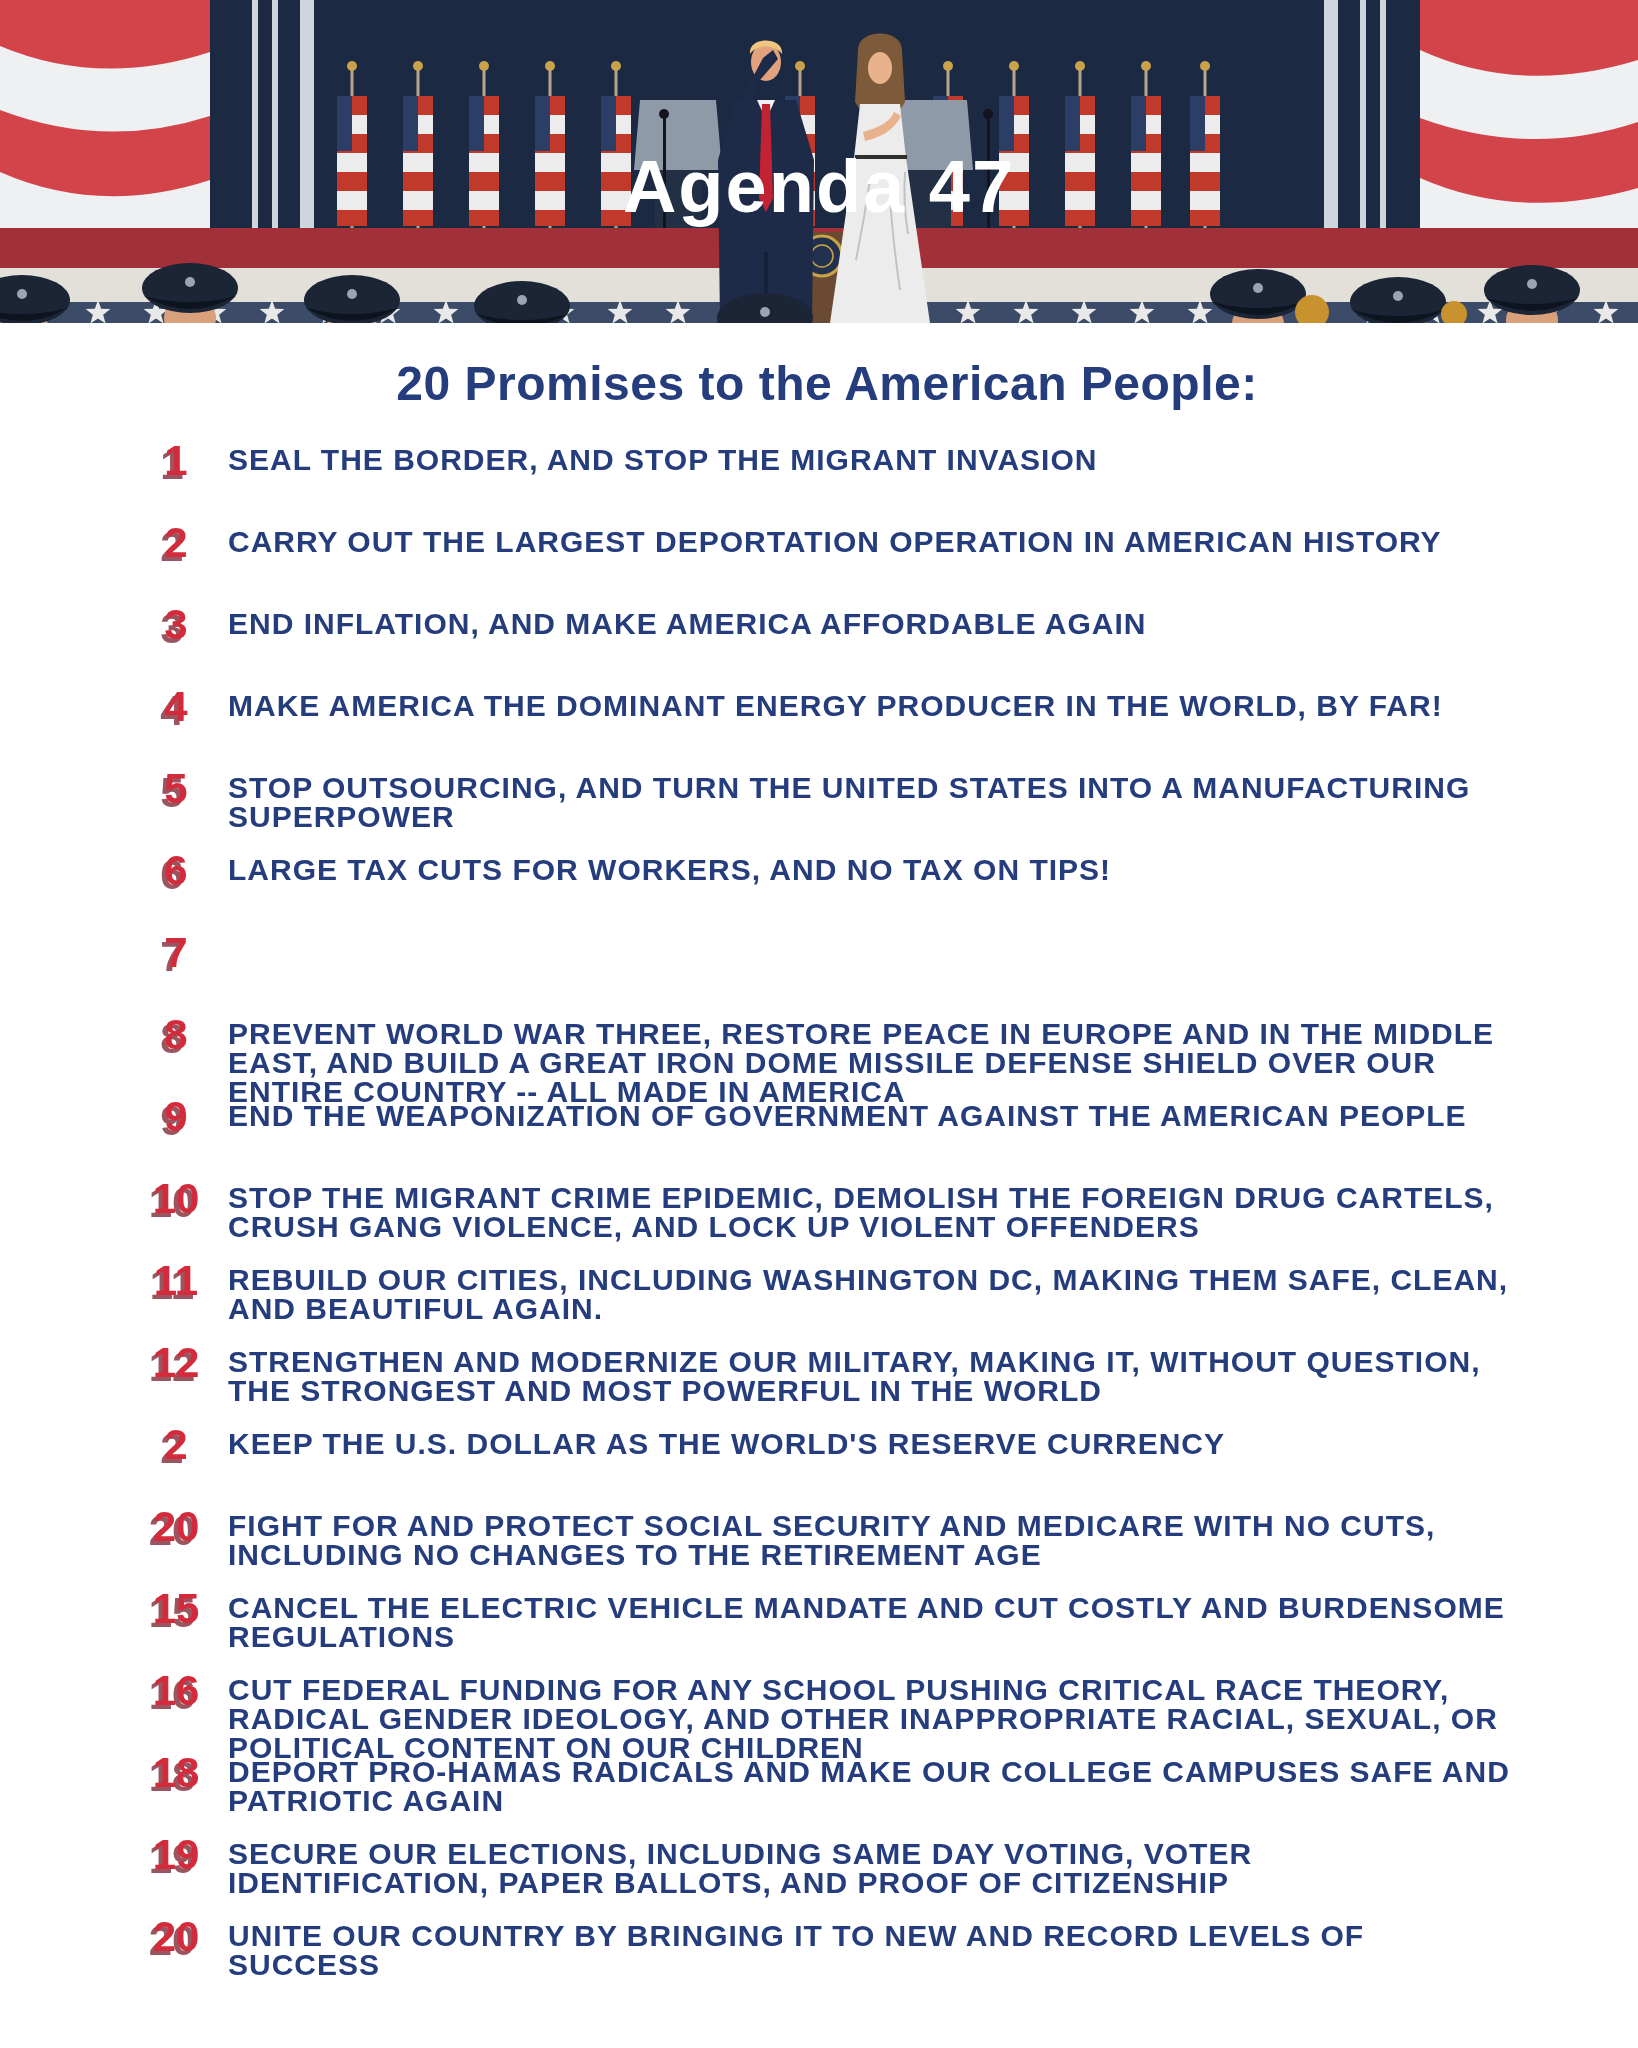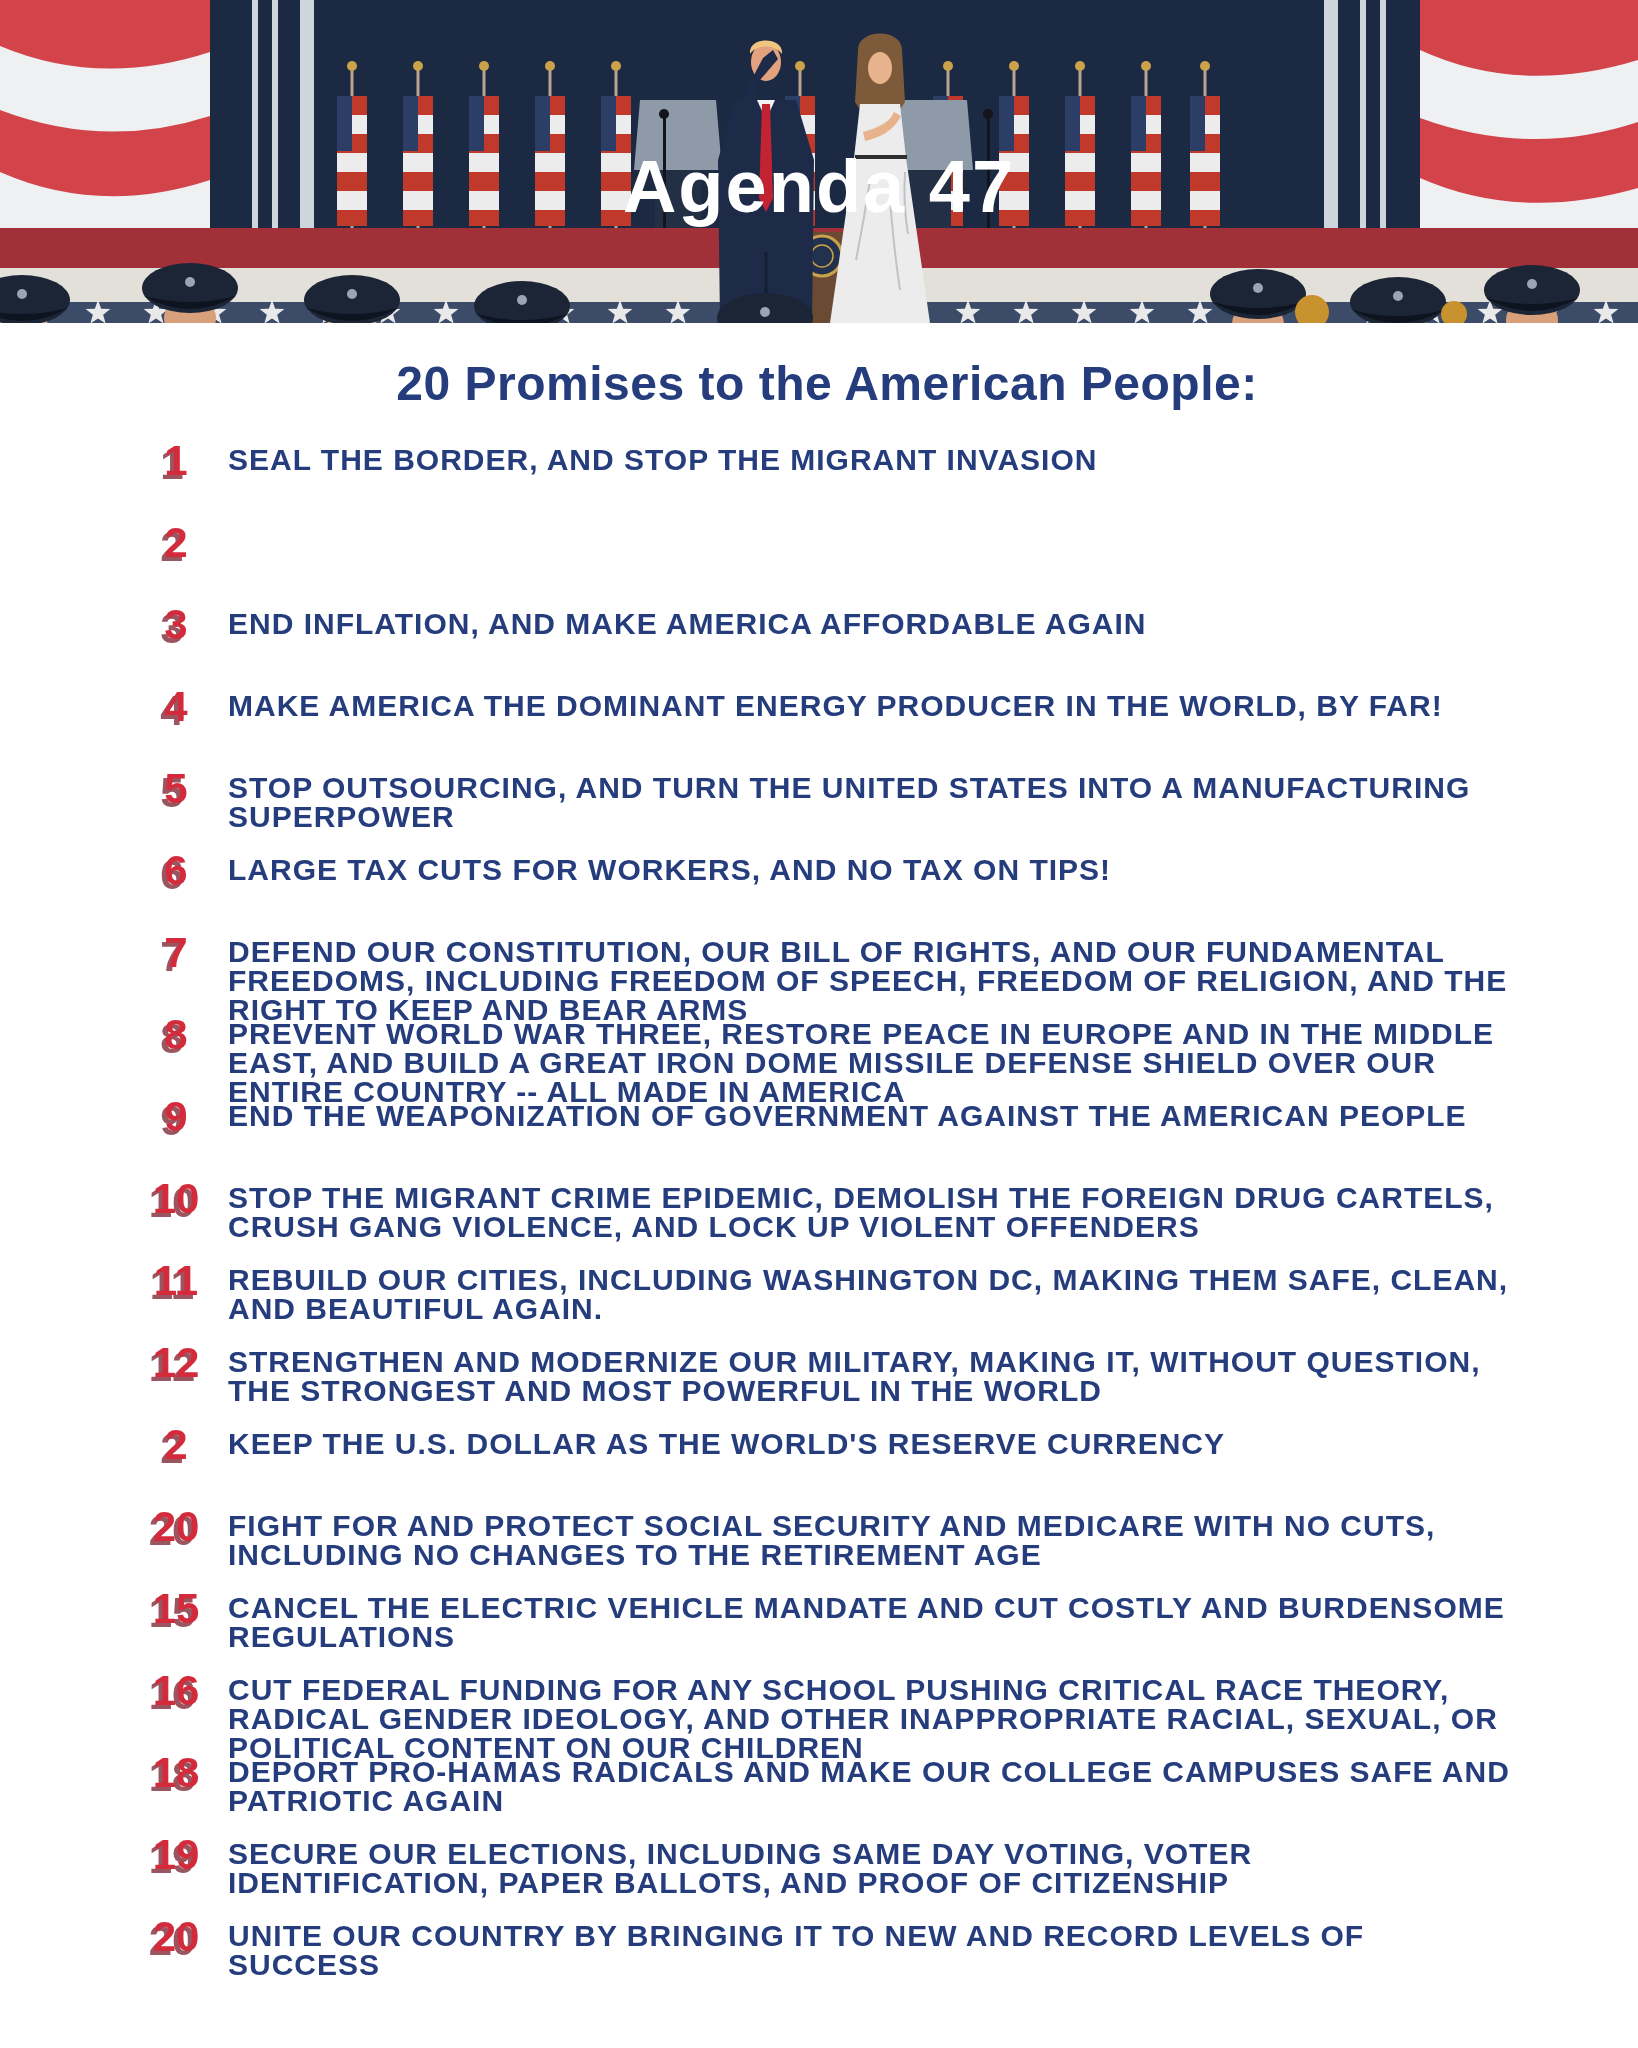--- a/index.html
+++ b/index.html
@@ -192,40 +192,40 @@
 
 <h1 class="page-heading">20 Promises to the American People:</h1>
 
 <div class="promise-list">
   <div class="promise">
       <div class="num">1</div>
       <div class="txt">SEAL THE BORDER, AND STOP THE MIGRANT INVASION</div>
     </div>
   <div class="promise">
       <div class="num">2</div>
+      <div class="txt">CARRY OUT THE LARGEST DEPORTATION OPERATION IN AMERICAN HISTORY</div>
     </div>
   <div class="promise">
       <div class="num">3</div>
       <div class="txt">END INFLATION, AND MAKE AMERICA AFFORDABLE AGAIN</div>
     </div>
   <div class="promise">
       <div class="num">4</div>
       <div class="txt">MAKE AMERICA THE DOMINANT ENERGY PRODUCER IN THE WORLD, BY FAR!</div>
     </div>
   <div class="promise">
       <div class="num">5</div>
       <div class="txt">STOP OUTSOURCING, AND TURN THE UNITED STATES INTO A MANUFACTURING SUPERPOWER</div>
     </div>
   <div class="promise">
       <div class="num">6</div>
       <div class="txt">LARGE TAX CUTS FOR WORKERS, AND NO TAX ON TIPS!</div>
     </div>
   <div class="promise">
       <div class="num">7</div>
-      <div class="txt">DEFEND OUR CONSTITUTION, OUR BILL OF RIGHTS, AND OUR FUNDAMENTAL FREEDOMS, INCLUDING FREEDOM OF SPEECH, FREEDOM OF RELIGION, AND THE RIGHT TO KEEP AND BEAR ARMS</div>
     </div>
   <div class="promise">
       <div class="num">8</div>
       <div class="txt">PREVENT WORLD WAR THREE, RESTORE PEACE IN EUROPE AND IN THE MIDDLE EAST, AND BUILD A GREAT IRON DOME MISSILE DEFENSE SHIELD OVER OUR ENTIRE COUNTRY -- ALL MADE IN AMERICA</div>
     </div>
   <div class="promise">
       <div class="num">9</div>
       <div class="txt">END THE WEAPONIZATION OF GOVERNMENT AGAINST THE AMERICAN PEOPLE</div>
     </div>
   <div class="promise">

